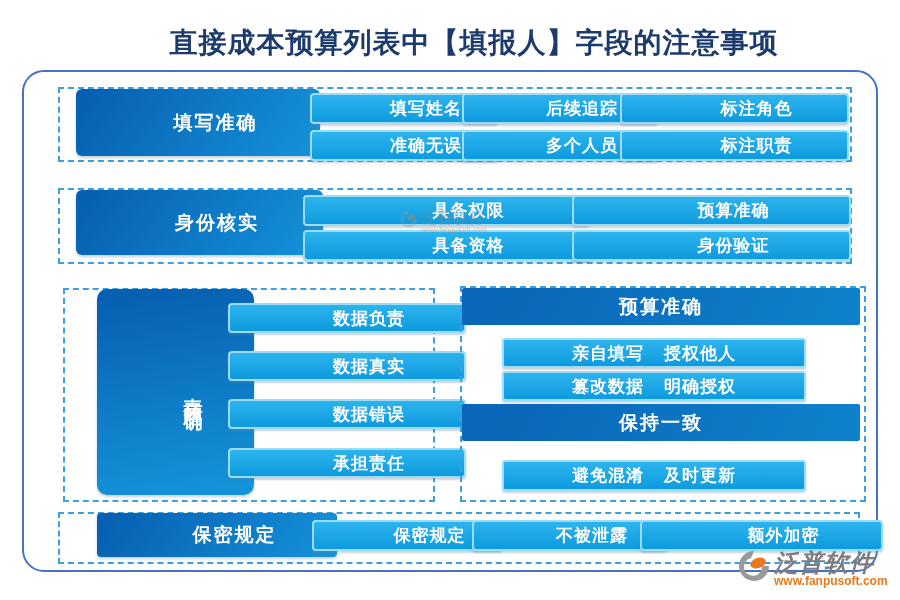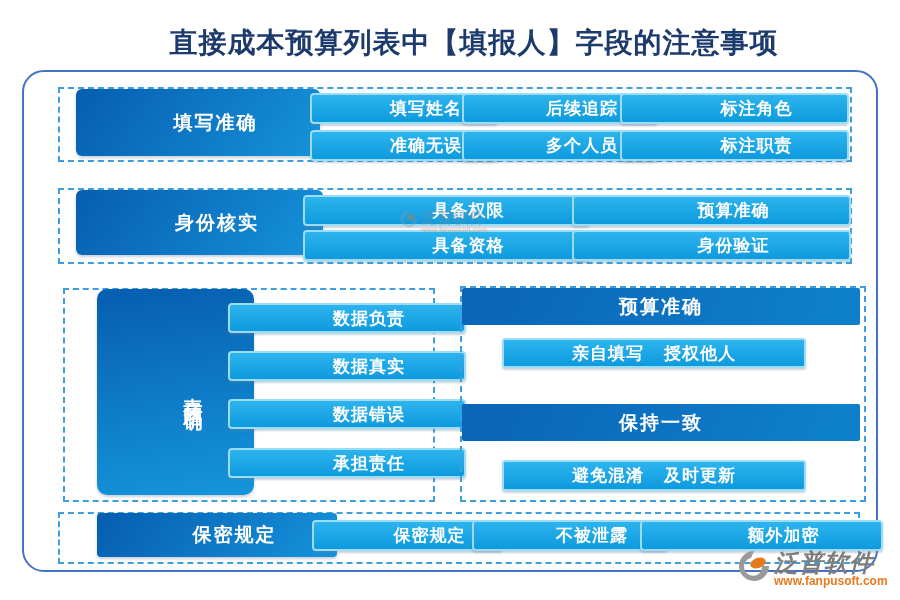--- a/index.html
+++ b/index.html
@@ -143,20 +143,24 @@
     </div>
 
   <div class="dashed-box" style="left:460px;top:286px;width:402px;height:212px;"></div>
   <div class="hdr" style="left:462px;top:288px;width:398px;height:37px;">
     <span>预算准确</span>
   </div>
   <div class="bar" style="left:502px;top:338px;width:300px;height:26px;">
     <span>亲自填写</span>
     <span>授权他人</span>
   </div>
+  <div class="bar" style="left:502px;top:371px;width:300px;height:26px;">
+    <span>篡改数据</span>
+    <span>明确授权</span>
+  </div>
   <div class="hdr" style="left:462px;top:404px;width:398px;height:37px;">
     <span>保持一致</span>
   </div>
   <div class="bar" style="left:502px;top:453px;width:300px;height:27px;margin-top:7px;">
     <span>避免混淆</span>
     <span>及时更新</span>
   </div>
 
   <div class="dashed-box" style="left:58px;top:512px;width:798px;height:48px;"></div>
   <div class="solid-block" style="left:97px;top:513px;width:205px;height:44px;border-radius:4px;">

